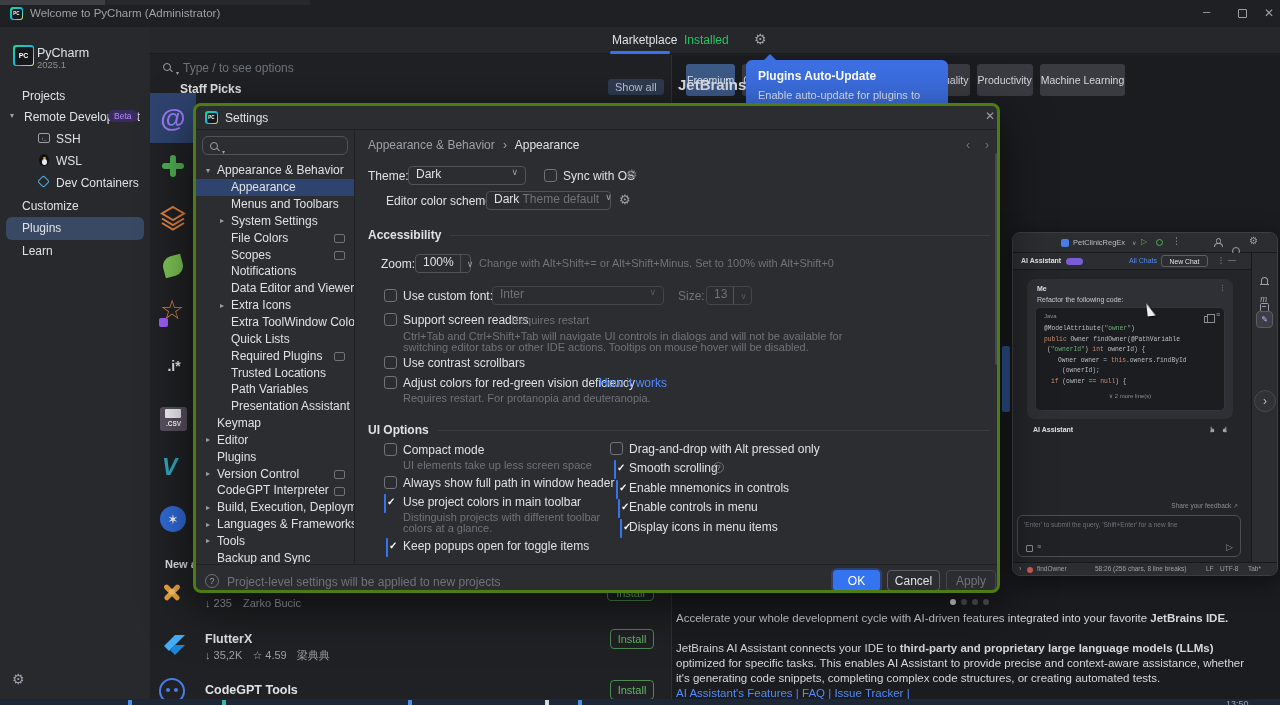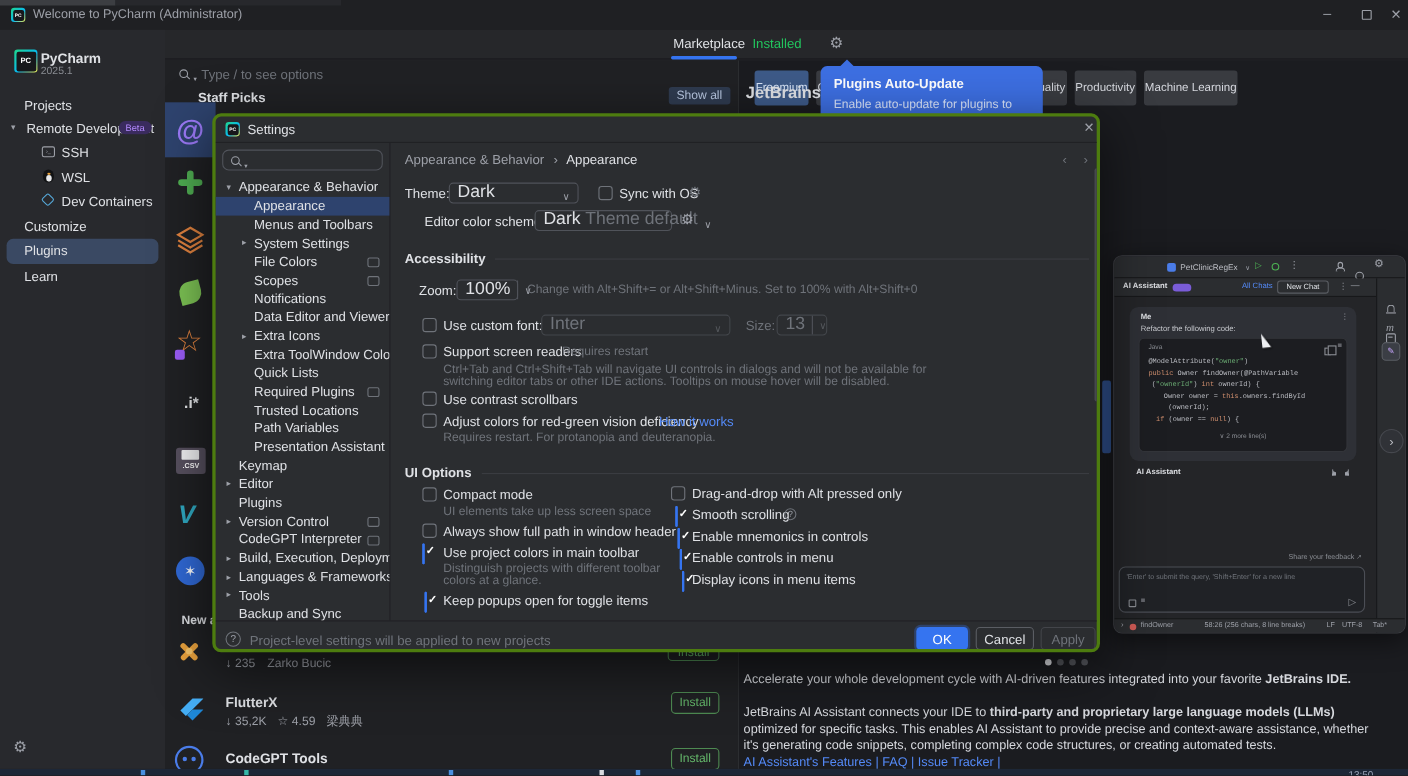--- a/index.html
+++ b/index.html
@@ -6,22 +6,22 @@
   body{position:relative;width:1280px;height:705px;background:#1e1f22;overflow:hidden;
        font-family:"Liberation Sans",sans-serif;-webkit-font-smoothing:antialiased}
   .ab{position:absolute;box-sizing:border-box}
   .tw{color:#dfe1e5}.tg{color:#9da0a8}.td{color:#6f737a}.tl{color:#548af7}
   .f11{font-size:11px}.f12{font-size:12px}
   
   .cb{width:13px;height:13px;border-rad ius:3px;border-radius:3px;border:1px solid #6f737a;background:transparent}
   .cb.on{background:#3574f0;border-color:#3574f0;position:relative}
   .cb.on::after{content:"✓";color:#fff;font-size:10px;font-weight:bold;position:absolute;left:2px;top:-0.5px;line-height:13px}
   
-  .combo{border:1px solid #50535a;border-radius:4px;background:#2b2d30;display:flex;align-items:flex-end;
-         justify-content:space-between;padding:0 7px;font-size:16px;color:#dfe1e5}
+  .combo{border:1px solid #50535a;border-radius:4px;background:#2b2d30;display:flex;align-items:flex-start;
+         justify-content:space-between;padding:0 7px;font-size:12px;color:#dfe1e5}
   .combo::after{content:"∨";color:#9da0a8;font-size:9px;margin-left:6px}
   .combo.dis{color:#6f737a;border-color:#43464b}
   .combo.dis::after{color:#55585d}
   .combo.split::after{border-left:1px solid #50535a;padding-left:6px;align-self:stretch;display:flex;align-items:center}
   
   .btn{border-radius:4px;font-size:12px;display:flex;align-items:center;justify-content:center;cursor:default}
   .btn-primary{background:#3574f0;color:#fff;box-shadow:0 0 0 2px rgba(53,116,240,.3)}
   .btn-sec{border:1px solid #5a5d63;color:#dfe1e5}
   .btn-dis{border:1px solid #43454a;color:#6f737a}
   .inst{border:1px solid #4e8a52;color:#63b569;border-radius:4px;font-size:11px;display:flex;align-items:center;justify-content:center}
@@ -82,21 +82,21 @@
   <div class="ab tg" style="left:30px;top:7px;font-size:11.5px">Welcome to PyCharm (Administrator)</div>
   <div class="ab tg" style="left:1203px;top:4px;font-size:13px">–</div>
   <div class="ab" style="left:1238px;top:9px;width:9px;height:9px;border:1px solid #9da0a8;border-radius:1px"></div>
   <div class="ab tg" style="left:1264px;top:6px;font-size:12px">✕</div>
 </div>
 
 <div class="ab" style="left:0;top:27px;width:150px;height:672px;background:#28292d">
   <div class="ab pclogo" style="left:13px;top:18px;width:21px;height:21px">
       <div style="font-size:7px">PC</div>
     </div>
-  <div class="ab tw" style="left:37px;top:19px;font-size:12.5px;font-weight:700">PyCharm</div>
+  <div class="ab tw" style="left:37px;top:19px;font-size:12.5px;font-weight:400">PyCharm</div>
   <div class="ab" style="left:37px;top:32px;font-size:9.5px;color:#8a8d93">2025.1</div>
 
   <div class="ab tw f12" style="left:22px;top:62px">Projects</div>
 
   <div class="ab tg" style="left:10px;top:84px;font-size:8px">▾</div>
   <div class="ab tw f12" style="left:24px;top:83px">Remote Development</div>
   <div class="ab" style="left:108px;top:83px;padding:1px 6px;border-radius:8px;background:#3a2b5e;color:#b48aff;font-size:8.5px">Beta</div>
 
   <div class="ab" style="left:38px;top:106px;width:12px;height:10px;border:1.2px solid #9da0a8;border-radius:2px;color:#9da0a8;font-size:5px;line-height:8px;text-align:center">›_</div>
   <div class="ab tw f12" style="left:56px;top:105px">SSH</div>

